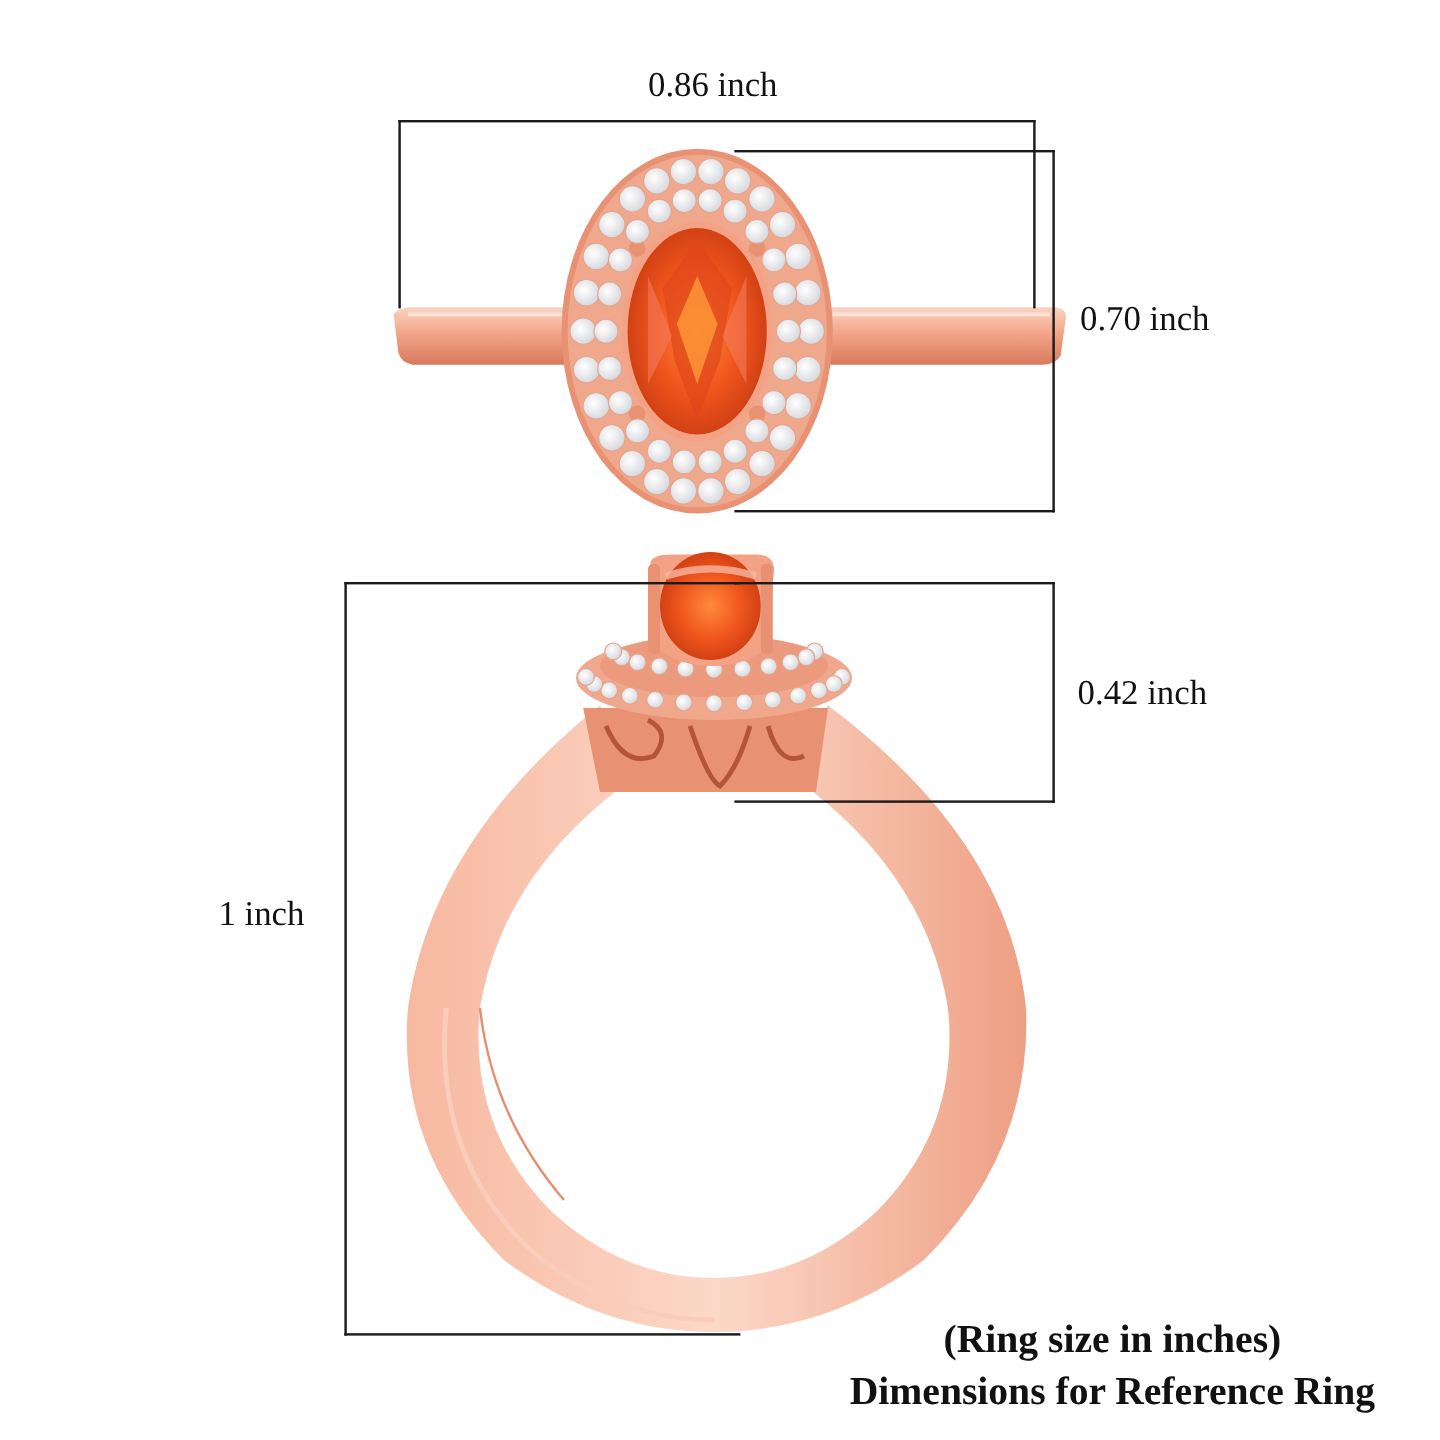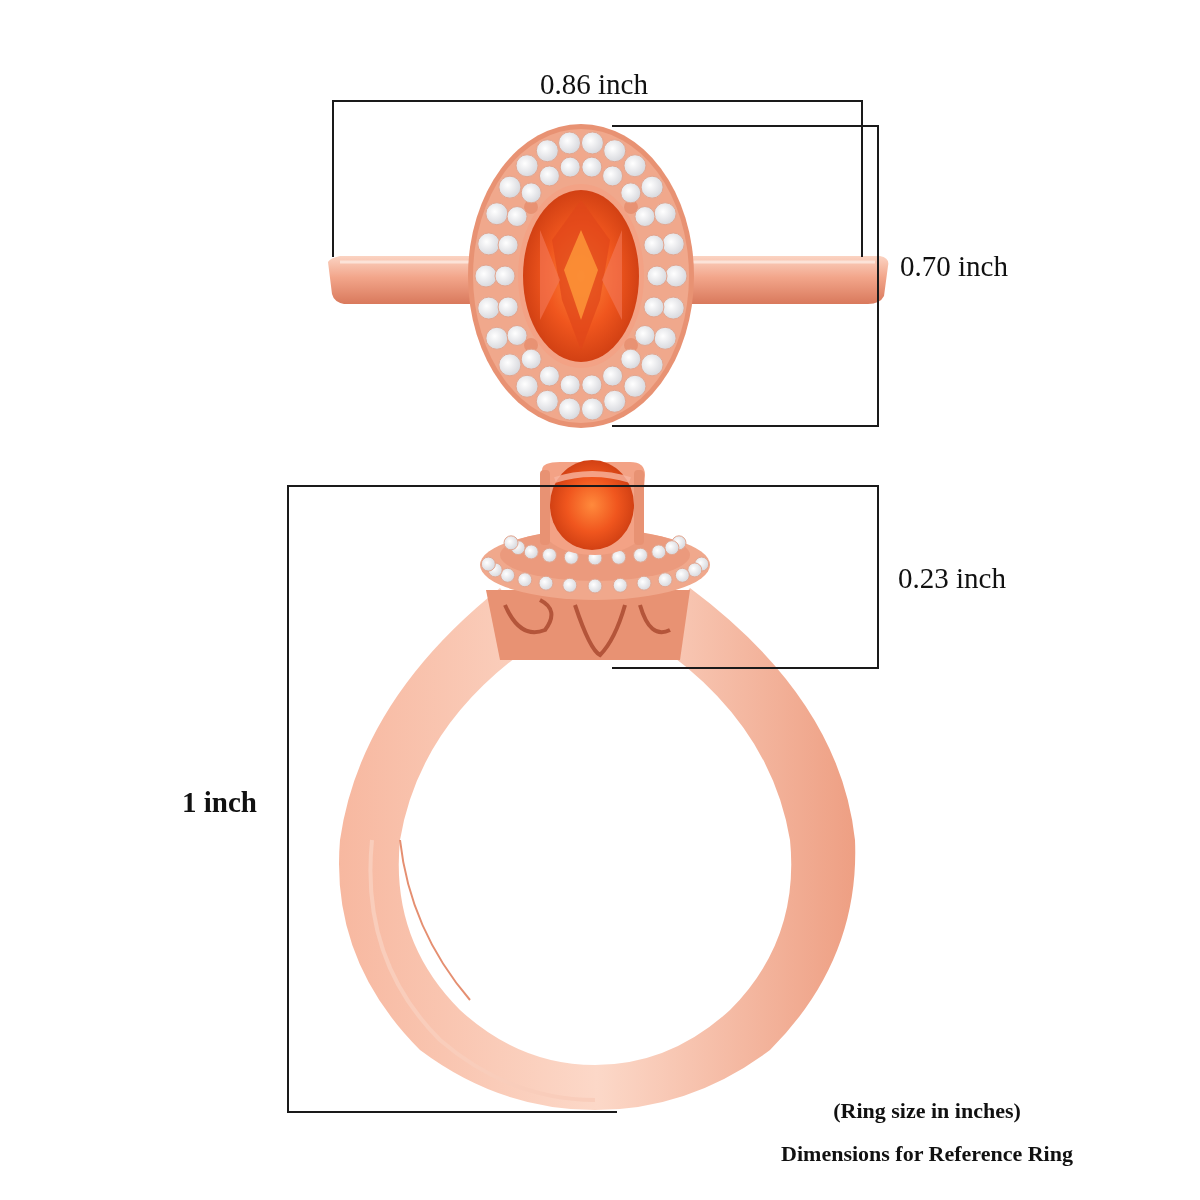--- a/index.html
+++ b/index.html
@@ -1,20 +1,20 @@
 <!DOCTYPE html>
 <html><head>
 <meta charset="utf-8">
 <style>
   html,body{margin:0;padding:0;background:#ffffff;}
   body{width:1200px;height:1200px;position:relative;overflow:hidden;font-family:"Liberation Serif","DejaVu Serif",serif;color:#111;}
   .abs{position:absolute;}
   .label{font-size:29px;white-space:nowrap;line-height:1;}
   .bracket{position:absolute;border:2px solid #1a1a1a;box-sizing:border-box;}
-  .note{position:absolute;font-weight:bold;font-size:22px;text-align:center;line-height:1.2;white-space:nowrap;}
+  .note{position:absolute;font-weight:bold;font-size:33px;text-align:center;line-height:1.2;white-space:nowrap;}
   svg{position:absolute;left:0;top:0;}
 </style>
 </head>
 <body>
 
 <svg width="1200" height="1200" viewBox="0 0 1200 1200">
   <defs>
     <linearGradient id="bandG" x1="0" y1="0" x2="0" y2="1">
       <stop offset="0" stop-color="#FBD3C2"></stop>
       <stop offset="0.45" stop-color="#F2A58A"></stop>
@@ -148,25 +148,25 @@
 
     <path d="M542 470 Q542 462 560 462 L630 462 Q645 462 645 475 L640 540 Q620 555 595 555 Q565 555 548 540 Z" fill="#F3A285"></path>
     <ellipse cx="592" cy="505" rx="42" ry="45" fill="url(#gemG)"></ellipse>
     <path d="M555 480 Q592 468 630 480" stroke="#F7B5A0" stroke-width="6" fill="none" opacity="0.8"></path>
     <rect x="540" y="470" width="10" height="75" rx="4" fill="#E89273"></rect>
     <rect x="634" y="470" width="10" height="75" rx="4" fill="#E89273"></rect>
   </g>
 </svg>
 
 <div class="bracket" style="left:332px;top:100px;width:531px;height:157px;border-top:2px solid #1a1a1a;border-left:2px solid #1a1a1a;border-right:2px solid #1a1a1a;border-bottom:none;"></div>
-<div class="abs label" style="left:540px;top:57px;margin-top:13px;">0.86 inch</div>
+<div class="abs label" style="left:540px;top:57px;">0.86 inch</div>
 
 <div class="bracket" style="left:612px;top:125px;width:267px;height:302px;border-left:none;"></div>
 <div class="abs label" style="left:900px;top:252px;">0.70 inch</div>
 
 <div class="bracket" style="left:612px;top:485px;width:267px;height:184px;border-left:none;"></div>
-<div class="abs label" style="left:898px;top:564px;">0.23 inch</div>
+<div class="abs label" style="left:898px;top:564px;">0.42 inch</div>
 
 <div class="bracket" style="left:287px;top:485px;width:330px;height:628px;border-right:none;"></div>
-<div class="abs label" style="left:182px;top:788px;font-weight:bold;">1 inch</div>
+<div class="abs label" style="left:182px;top:748px;">1 inch</div>
 
 <div class="note" style="left:672px;width:510px;top:1098px;">(Ring size in inches)</div>
 <div class="note" style="left:672px;width:510px;top:1141px;">Dimensions for Reference Ring</div>
 
 </body></html>

